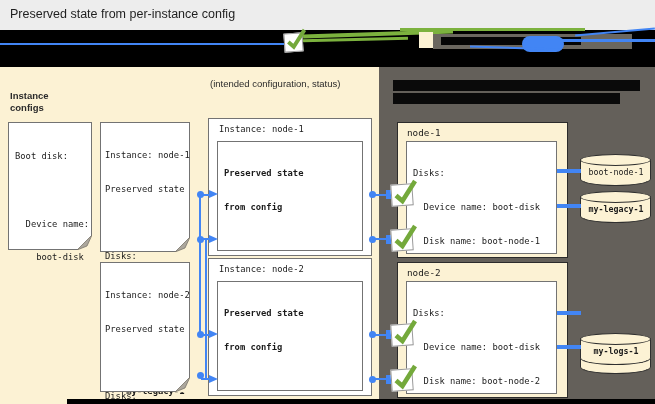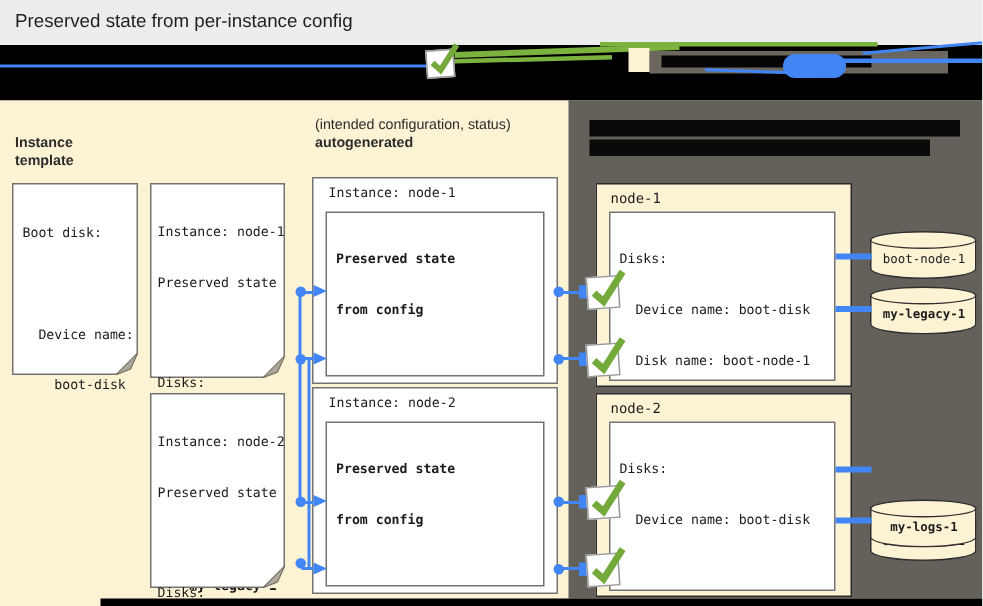--- a/index.html
+++ b/index.html
@@ -102,25 +102,24 @@
     </div>
   </div>
 
   <div class="abs panelL"></div>
   <div class="abs panelR"></div>
   <div class="abs redact" style="left:393px;top:80px;width:247px;height:11px;"></div>
   <div class="abs redact" style="left:393px;top:93px;width:227px;height:11px;"></div>
 
   <div class="abs colhdr" style="left:10px;top:90px;">
     <span>Instance</span>
-    <span>template</span>
+    <span>configs</span>
   </div>
   <div class="abs colhdr" style="left:210px;top:78px;width:165px;">
     <span class="normal">(intended configuration, status)</span>
-    <span>autogenerated</span>
   </div>
 
   <div class="abs whitebox mono tbox">
     <div>Boot disk:</div>
     <div class="gap"></div>
     <div>  Device name:</div>
     <div>    boot-disk</div>
     <svg class="abs fold" width="16" height="16">
         <path d="M1 16 L16 1 L16 16 Z" fill="#FCF2D4"></path>
         <path d="M1 16 L16 1 L11 12 Z" fill="#ACA79D" stroke="#6F6A62" stroke-width="0.7"></path>
@@ -206,20 +205,21 @@
       <div>Metadata:</div>
       
     </div>
   </div>
 
   <div class="abs vmbox v2">
     <div class="mono vtitle">node-2</div>
     <div class="abs whitebox mono vinner">
       <div>Disks:</div>
       <div>  Device name: boot-disk</div>
+      <div>  Disk name: boot-node-2</div>
       
       
       
       
       
       
     </div>
   </div>
 
   <div class="abs cyl" style="left:580px;top:154px;">

